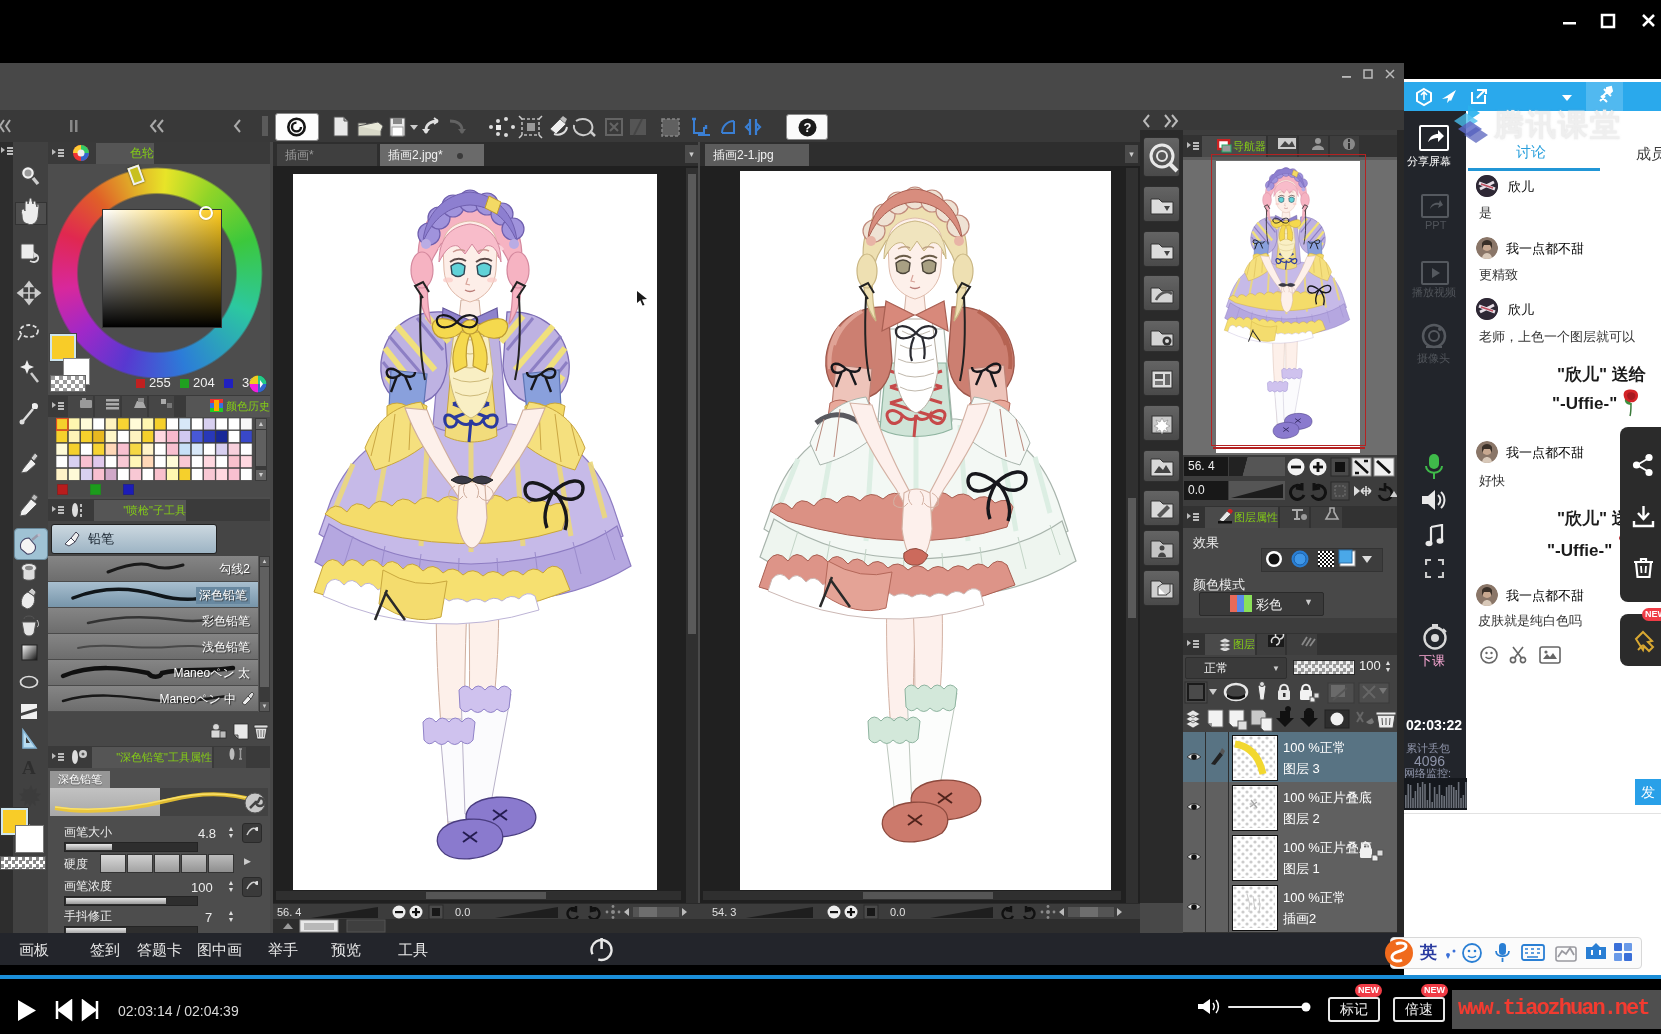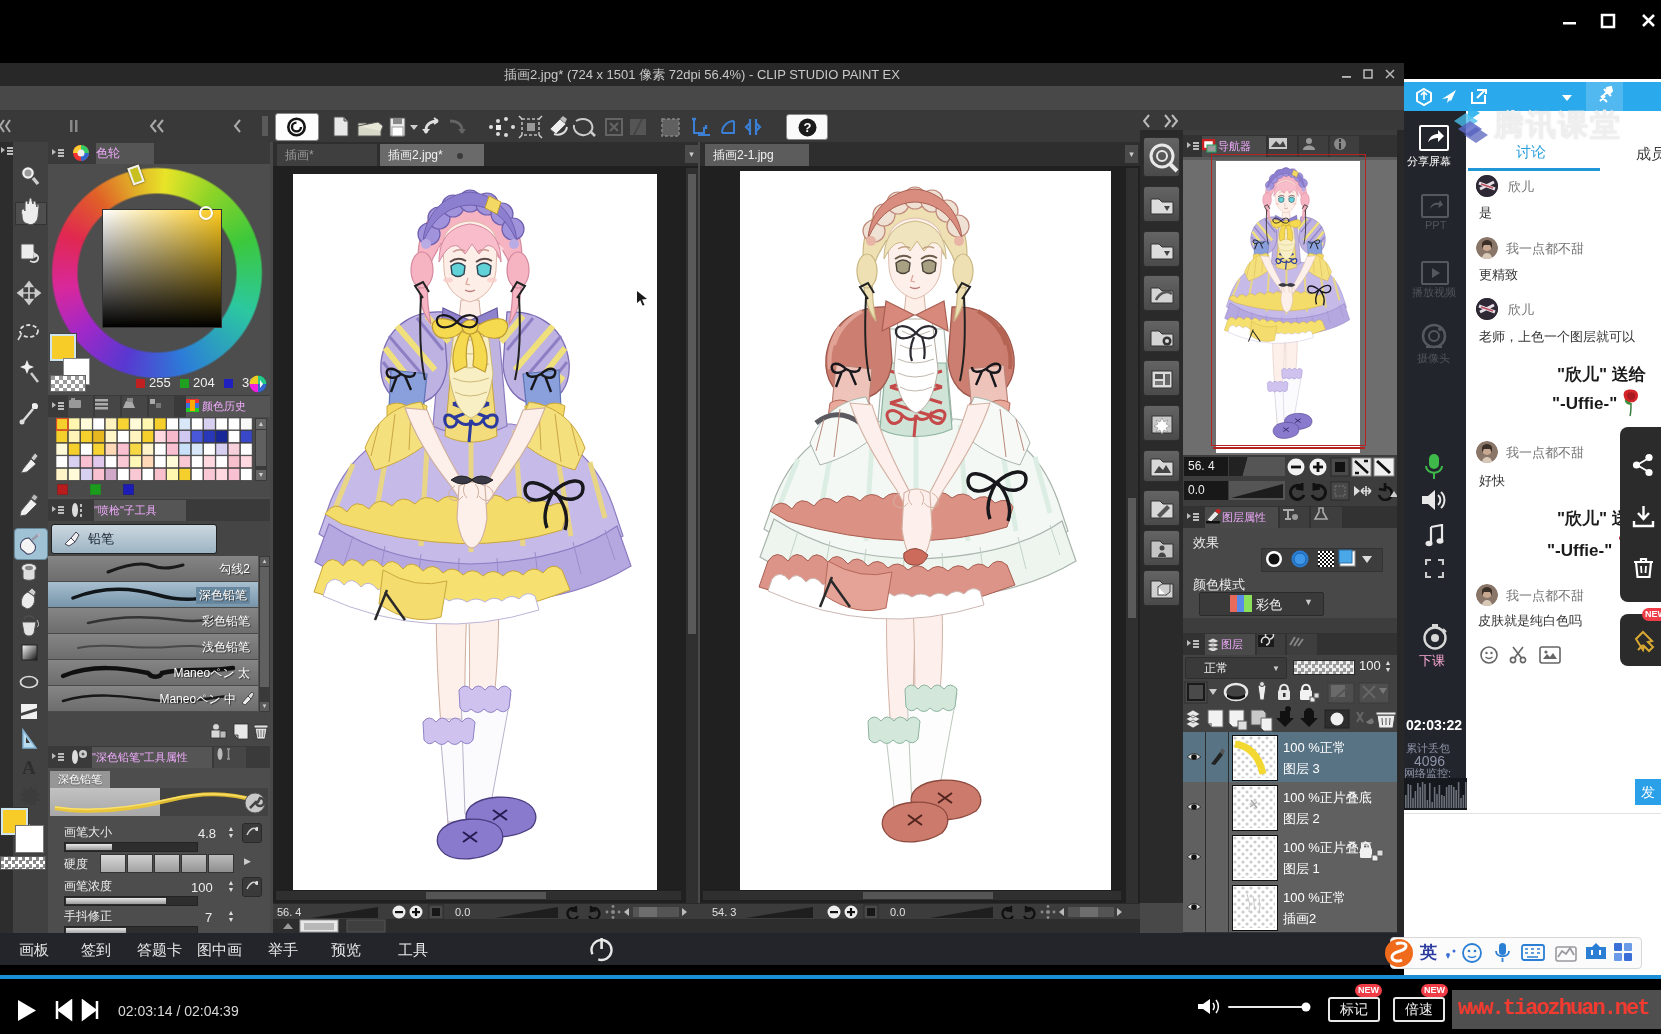--- a/index.html
+++ b/index.html
@@ -39,21 +39,21 @@
 .tab{position:absolute;top:2px;height:22px;font-size:12px;line-height:22px;padding-left:8px;box-sizing:border-box;}
 .ti{background:#3f3f3f;color:#9a9a9a;}
 .ta{background:#6a6a6a;color:#f2f2f2;}
 .dot{display:inline-block;width:6px;height:6px;border-radius:3px;background:#3a3a3a;margin-left:14px;vertical-align:middle;}
 .tdrop{top:3px;width:13px;height:18px;background:#4a4a4a;color:#ccc;font-size:9px;text-align:center;line-height:18px;}
 .page{background:#fff;}
 .sbar{background:#303030;}
 .thumbv{position:absolute;left:2px;width:8px;background:#5a5a5a;}
 
 .ph{position:absolute;left:0;width:100%;height:22px;background:#3a3a3a;}
-.ptab{position:absolute;top:1px;height:21px;background:#555;color:#f0abfc;font-size:12px;line-height:21px;text-align:left;}
+.ptab{position:absolute;top:1px;height:21px;background:#555;color:#84cc16;font-size:12px;line-height:21px;text-align:right;}
 .pmen{position:absolute;left:3px;top:4px;width:14px;height:14px;}
 .pmen:before{content:"";position:absolute;left:1px;top:3px;border-left:4px solid #bbb;border-top:3px solid transparent;border-bottom:3px solid transparent;}
 .pmen:after{content:"";position:absolute;left:7px;top:3px;width:6px;height:1.5px;background:#bbb;box-shadow:0 3px #bbb,0 6px #bbb;}
 .swatch{position:absolute;box-sizing:border-box;}
 .rgbsq{position:absolute;width:9px;height:9px;}
 .rgbtx{position:absolute;color:#f0f0f0;font-size:13px;top:-3px;}
 .lbl{position:absolute;color:#ececec;font-size:12px;}
 .track{position:absolute;height:8px;background:#2e2e2e;border:1px solid #242424;}
 .fillbar{position:absolute;left:1px;top:1px;height:6px;background:linear-gradient(#e8e8e8,#9a9a9a);}
 .spin{position:absolute;width:10px;color:#ddd;font-size:7px;line-height:7px;text-align:center;}
@@ -68,21 +68,21 @@
 .leye{position:absolute;left:3px;top:20px;}
 .lthumb{position:absolute;left:49px;top:3px;width:44px;height:44px;background:#fff;border:1px solid #111;}
 .ltx1{position:absolute;left:100px;top:7px;color:#fff;font-size:13px;}
 .ltx2{position:absolute;left:100px;top:28px;color:#fff;font-size:13px;}
 .lrow .leye:after{content:"";position:absolute;}
 .lrow:before{content:"";position:absolute;left:22px;top:0;width:1px;height:100%;background:#2e2e2e;}
 .lrow:after{content:"";position:absolute;left:45px;top:0;width:1px;height:100%;background:#2e2e2e;}
 
 .ctx{font-size:11px;}
 .av{position:absolute;width:22px;height:22px;border-radius:50%;overflow:hidden;}
-.nm{color:#737373;font-size:13px;}
+.nm{color:#000000;font-size:13px;}
 .msg{color:#333;font-size:13px;}
 .gift{color:#1a1a1a;font-size:17px;font-weight:bold;}
 .vbtn{width:48px;height:21px;border:2px solid #e8e8e8;border-radius:3px;color:#f0f0f0;font-size:14px;text-align:center;line-height:21px;}
 .new{width:27px;height:13px;background:#f03c46;border-radius:7px;color:#fff;font-size:9px;font-weight:bold;text-align:center;line-height:13px;}
 
 </style>
 </head>
 <body>
 <div id="stage">
 <svg width="0" height="0" style="position:absolute">
@@ -381,21 +381,20 @@
           <circle cx="219" cy="70" r="5" fill="#e8b4a6"></circle>
 </g>
 </defs>
 </svg>
   <svg class="ab" style="left:1555px;top:10px" width="106" height="28" viewBox="0 0 106 28">
     <rect x="8" y="12" width="13" height="2.5" fill="#fff"></rect>
     <rect x="47" y="5" width="12" height="12" fill="none" stroke="#fff" stroke-width="2.5"></rect>
     <path d="M88 5 L99 16 M99 5 L88 16" stroke="#fff" stroke-width="2.5"></path>
   </svg>
   <div id="csp" class="ab">
-    <div id="csptitle" class="ab">插画2.jpg* (724 x 1501 像素 72dpi 56.4%)  - CLIP STUDIO PAINT EX</div>
     <svg class="ab" style="left:1340px;top:5px" width="60" height="13">
         <rect x="2" y="8" width="9" height="1.8" fill="#bbb"></rect>
         <rect x="24" y="2" width="8" height="8" fill="none" stroke="#bbb" stroke-width="1.5"></rect>
         <path d="M46 2 l8 8 M54 2 l-8 8" stroke="#bbb" stroke-width="1.5"></path>
       </svg>
     <div id="toolrow" class="ab">
       <svg class="ab" style="left:0;top:2px" width="270" height="28">
         <path d="M4 8 l-4 6 4 6 M10 8 l-4 6 4 6" stroke="#aaa" stroke-width="2" fill="none"></path>
         <rect x="70" y="8" width="2.5" height="12" fill="#888"></rect>
           <rect x="75" y="8" width="2.5" height="12" fill="#888"></rect>
@@ -1313,21 +1312,21 @@
             </svg></div>
         <div class="ltx1">100 %正常</div>
           <div class="ltx2">插画2</div>
       </div>
       <div class="ab" style="left:0;top:802px;width:214px;height:1px;background:#333"></div>
       <div class="ab" style="left:214px;top:0;width:7px;height:803px;background:#282828"></div>
     </div>
   </div>
   <div id="appbar" class="ab">
       <span style="left:19px">画板</span>
-      <span style="left:81px">签到</span>
+      <span style="left:90px">签到</span>
       <span style="left:137px">答题卡</span>
       <span style="left:197px">图中画</span>
       <span style="left:268px">举手</span>
       <span style="left:331px">预览</span>
       <span style="left:398px">工具</span>
   <svg class="ab" style="left:589px;top:4px" width="25" height="25">
         <circle cx="12.5" cy="13" r="10" fill="none" stroke="#e8e8e8" stroke-width="2.4" stroke-dasharray="40 8" transform="rotate(-122 12.5 13)"></circle>
         <rect x="11.3" y="1" width="2.6" height="11" fill="#e8e8e8"></rect>
       </svg>
     </div>

